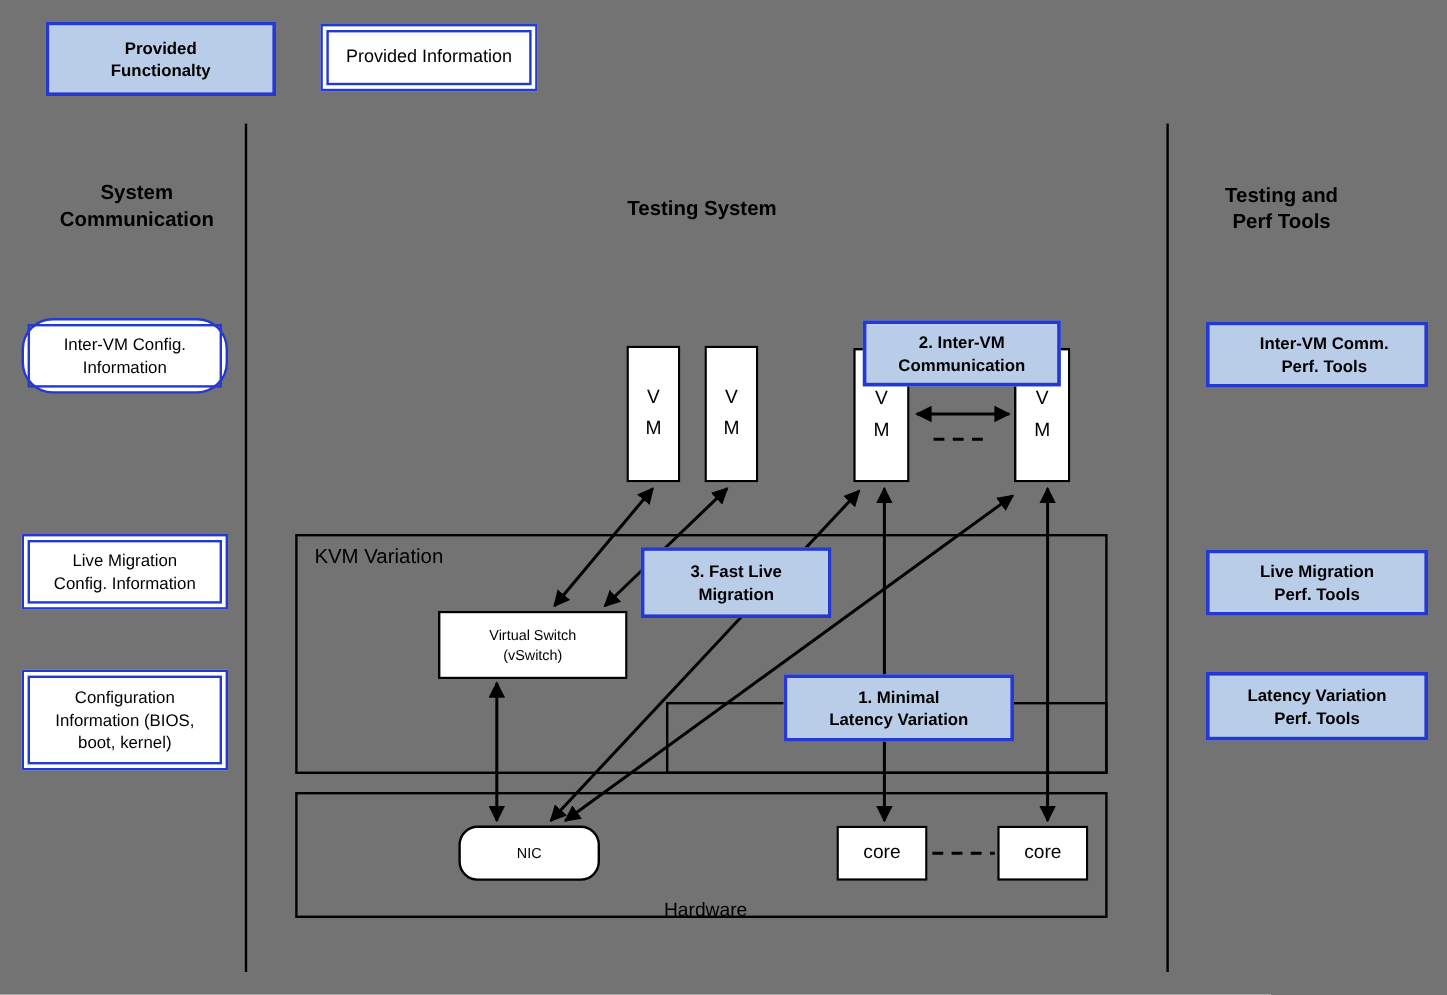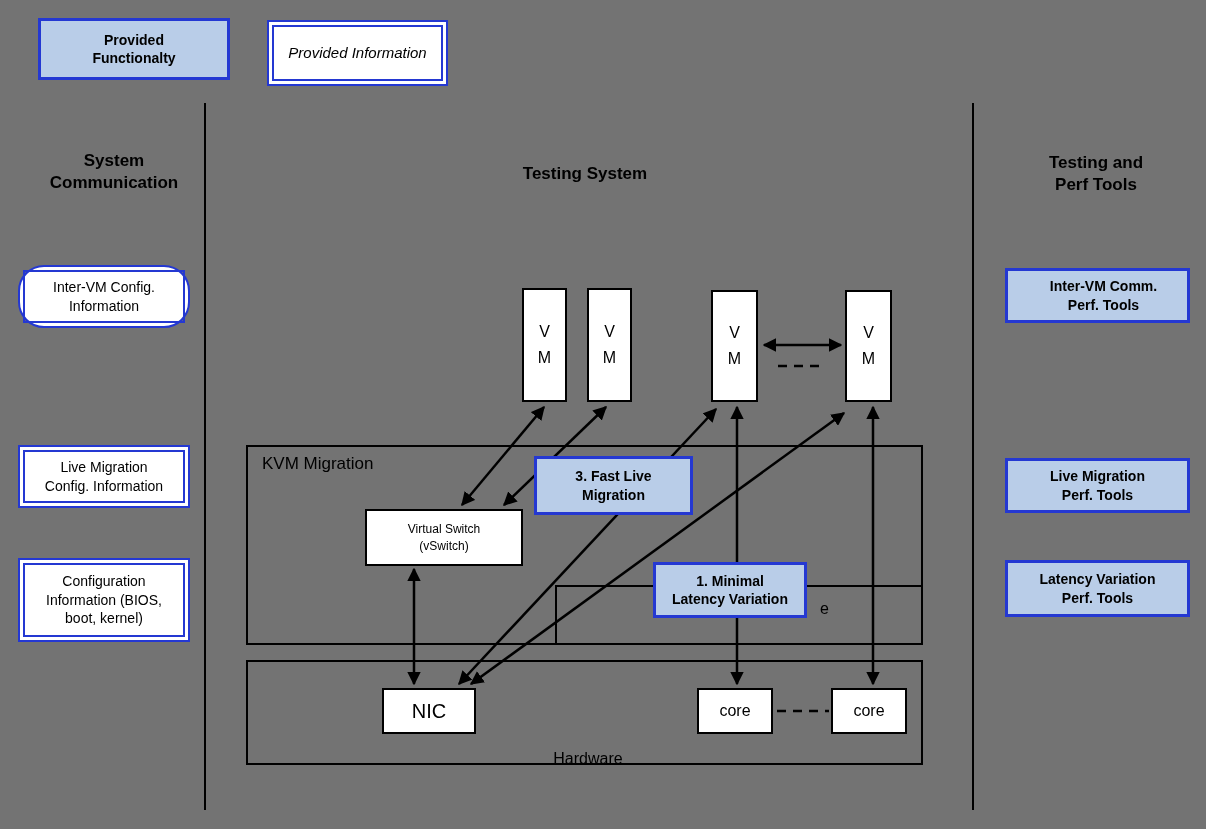--- a/index.html
+++ b/index.html
@@ -23,21 +23,21 @@
   .lbl{z-index:3;}
 </style>
 </head>
 <body>
 
 <div class="canvas">
 
   <div class="abs ctr bluebox" style="left:38px;top:18px;width:192px;height:62px;">Provided
 Functionalty</div>
 
-  <div class="abs dbox" style="left:267px;top:20px;width:181px;height:66px;font-style:italic;">
+  <div class="abs dbox" style="left:267px;top:20px;width:181px;height:56px;">
     <div class="dbox-inner ctr" style="font-size:15px;">Provided Information</div>
   </div>
 
   <div class="abs divider" style="left:204px;top:103px;height:707px;"></div>
   <div class="abs divider" style="left:972px;top:103px;height:707px;"></div>
 
   <div class="abs heading" style="left:38px;top:150px;width:152px;">System
 Communication</div>
 
   <div class="abs dbox" style="left:18px;top:265px;width:172px;height:63px;border-radius:26px;">
@@ -61,32 +61,32 @@
   <div class="abs ctr blackbox" style="left:522px;top:288px;width:45px;height:114px;font-size:16px;line-height:1.6;">V
 M</div>
   <div class="abs ctr blackbox" style="left:587px;top:288px;width:45px;height:114px;font-size:16px;line-height:1.6;">V
 M</div>
   <div class="abs ctr blackbox" style="left:711px;top:290px;width:47px;height:112px;font-size:16px;line-height:1.6;">V
 M</div>
   <div class="abs ctr blackbox" style="left:845px;top:290px;width:47px;height:112px;font-size:16px;line-height:1.6;">V
 M</div>
 
   <div class="abs blackbox plain" style="left:246px;top:445px;width:677px;height:200px;background:transparent;"></div>
-  <div class="abs lbl" style="left:262px;top:454px;font-size:17px;">KVM Migration</div>
+  <div class="abs lbl" style="left:262px;top:454px;font-size:17px;">KVM Variation</div>
 
   <div class="abs blackbox plain" style="left:555px;top:585px;width:368px;height:60px;background:transparent;"></div>
   <div class="abs lbl" style="left:820px;top:600px;font-size:16px;">e</div>
 
   <div class="abs ctr blackbox" style="left:365px;top:509px;width:158px;height:57px;font-size:12px;line-height:1.35;">Virtual Switch
 (vSwitch)</div>
 
   <div class="abs blackbox plain" style="left:246px;top:660px;width:677px;height:105px;background:transparent;"></div>
   <div class="abs ctr lbl" style="left:500px;top:703px;width:176px;font-size:16px;margin-top:47px;">Hardware</div>
 
-  <div class="abs ctr blackbox" style="left:382px;top:688px;width:94px;height:46px;font-size:20px;">NIC</div>
+  <div class="abs ctr blackbox" style="left:382px;top:688px;width:118px;height:46px;font-size:12px;border-radius:16px;">NIC</div>
   <div class="abs ctr blackbox" style="left:697px;top:688px;width:76px;height:46px;font-size:16px;">core</div>
   <div class="abs ctr blackbox" style="left:831px;top:688px;width:76px;height:46px;font-size:16px;">core</div>
 
   <svg class="arrow-layer" width="1206" height="829" viewBox="0 0 1206 829">
     <defs>
       <marker id="ah" viewBox="0 0 10 10" refX="9" refY="5" markerWidth="5.5" markerHeight="5.5" orient="auto-start-reverse" markerUnits="strokeWidth">
         <path d="M0,0 L10,5 L0,10 z" fill="#000"></path>
       </marker>
     </defs>
     <g stroke="#000" stroke-width="2.5" fill="none">
@@ -96,26 +96,28 @@
       <line x1="471" y1="684" x2="844" y2="413" marker-start="url(#ah)" marker-end="url(#ah)"></line>
       <line x1="414" y1="569" x2="414" y2="684" marker-start="url(#ah)" marker-end="url(#ah)"></line>
       <line x1="737" y1="407" x2="737" y2="684" marker-start="url(#ah)" marker-end="url(#ah)"></line>
       <line x1="873" y1="407" x2="873" y2="684" marker-start="url(#ah)" marker-end="url(#ah)"></line>
       <line x1="764" y1="345" x2="841" y2="345" marker-start="url(#ah)" marker-end="url(#ah)"></line>
       <line x1="778" y1="366" x2="823" y2="366" stroke-dasharray="9 7"></line>
       <line x1="777" y1="711" x2="829" y2="711" stroke-dasharray="9 7"></line>
     </g>
   </svg>
 
+  <div class="abs ctr bluebox" style="left:719px;top:267px;width:165px;height:55px;">2. Inter-VM
+Communication</div>
   <div class="abs ctr bluebox" style="left:534px;top:456px;width:159px;height:59px;">3. Fast Live
 Migration</div>
-  <div class="abs ctr bluebox" style="left:653px;top:562px;width:154px;height:56px;">1. Minimal
+  <div class="abs ctr bluebox" style="left:653px;top:562px;width:192px;height:56px;">1. Minimal
 Latency Variation</div>
 
-  <div class="abs heading" style="left:1016px;top:152px;width:160px;">Testing and
+  <div class="abs heading" style="left:988px;top:152px;width:160px;">Testing and
 Perf Tools</div>
 
   <div class="abs ctr bluebox" style="left:1005px;top:268px;width:185px;height:55px;padding-left:12px;">Inter-VM Comm.
 Perf. Tools</div>
 
   <div class="abs ctr bluebox" style="left:1005px;top:458px;width:185px;height:55px;">Live Migration
 Perf. Tools</div>
 
   <div class="abs ctr bluebox" style="left:1005px;top:560px;width:185px;height:57px;">Latency Variation
 Perf. Tools</div>

